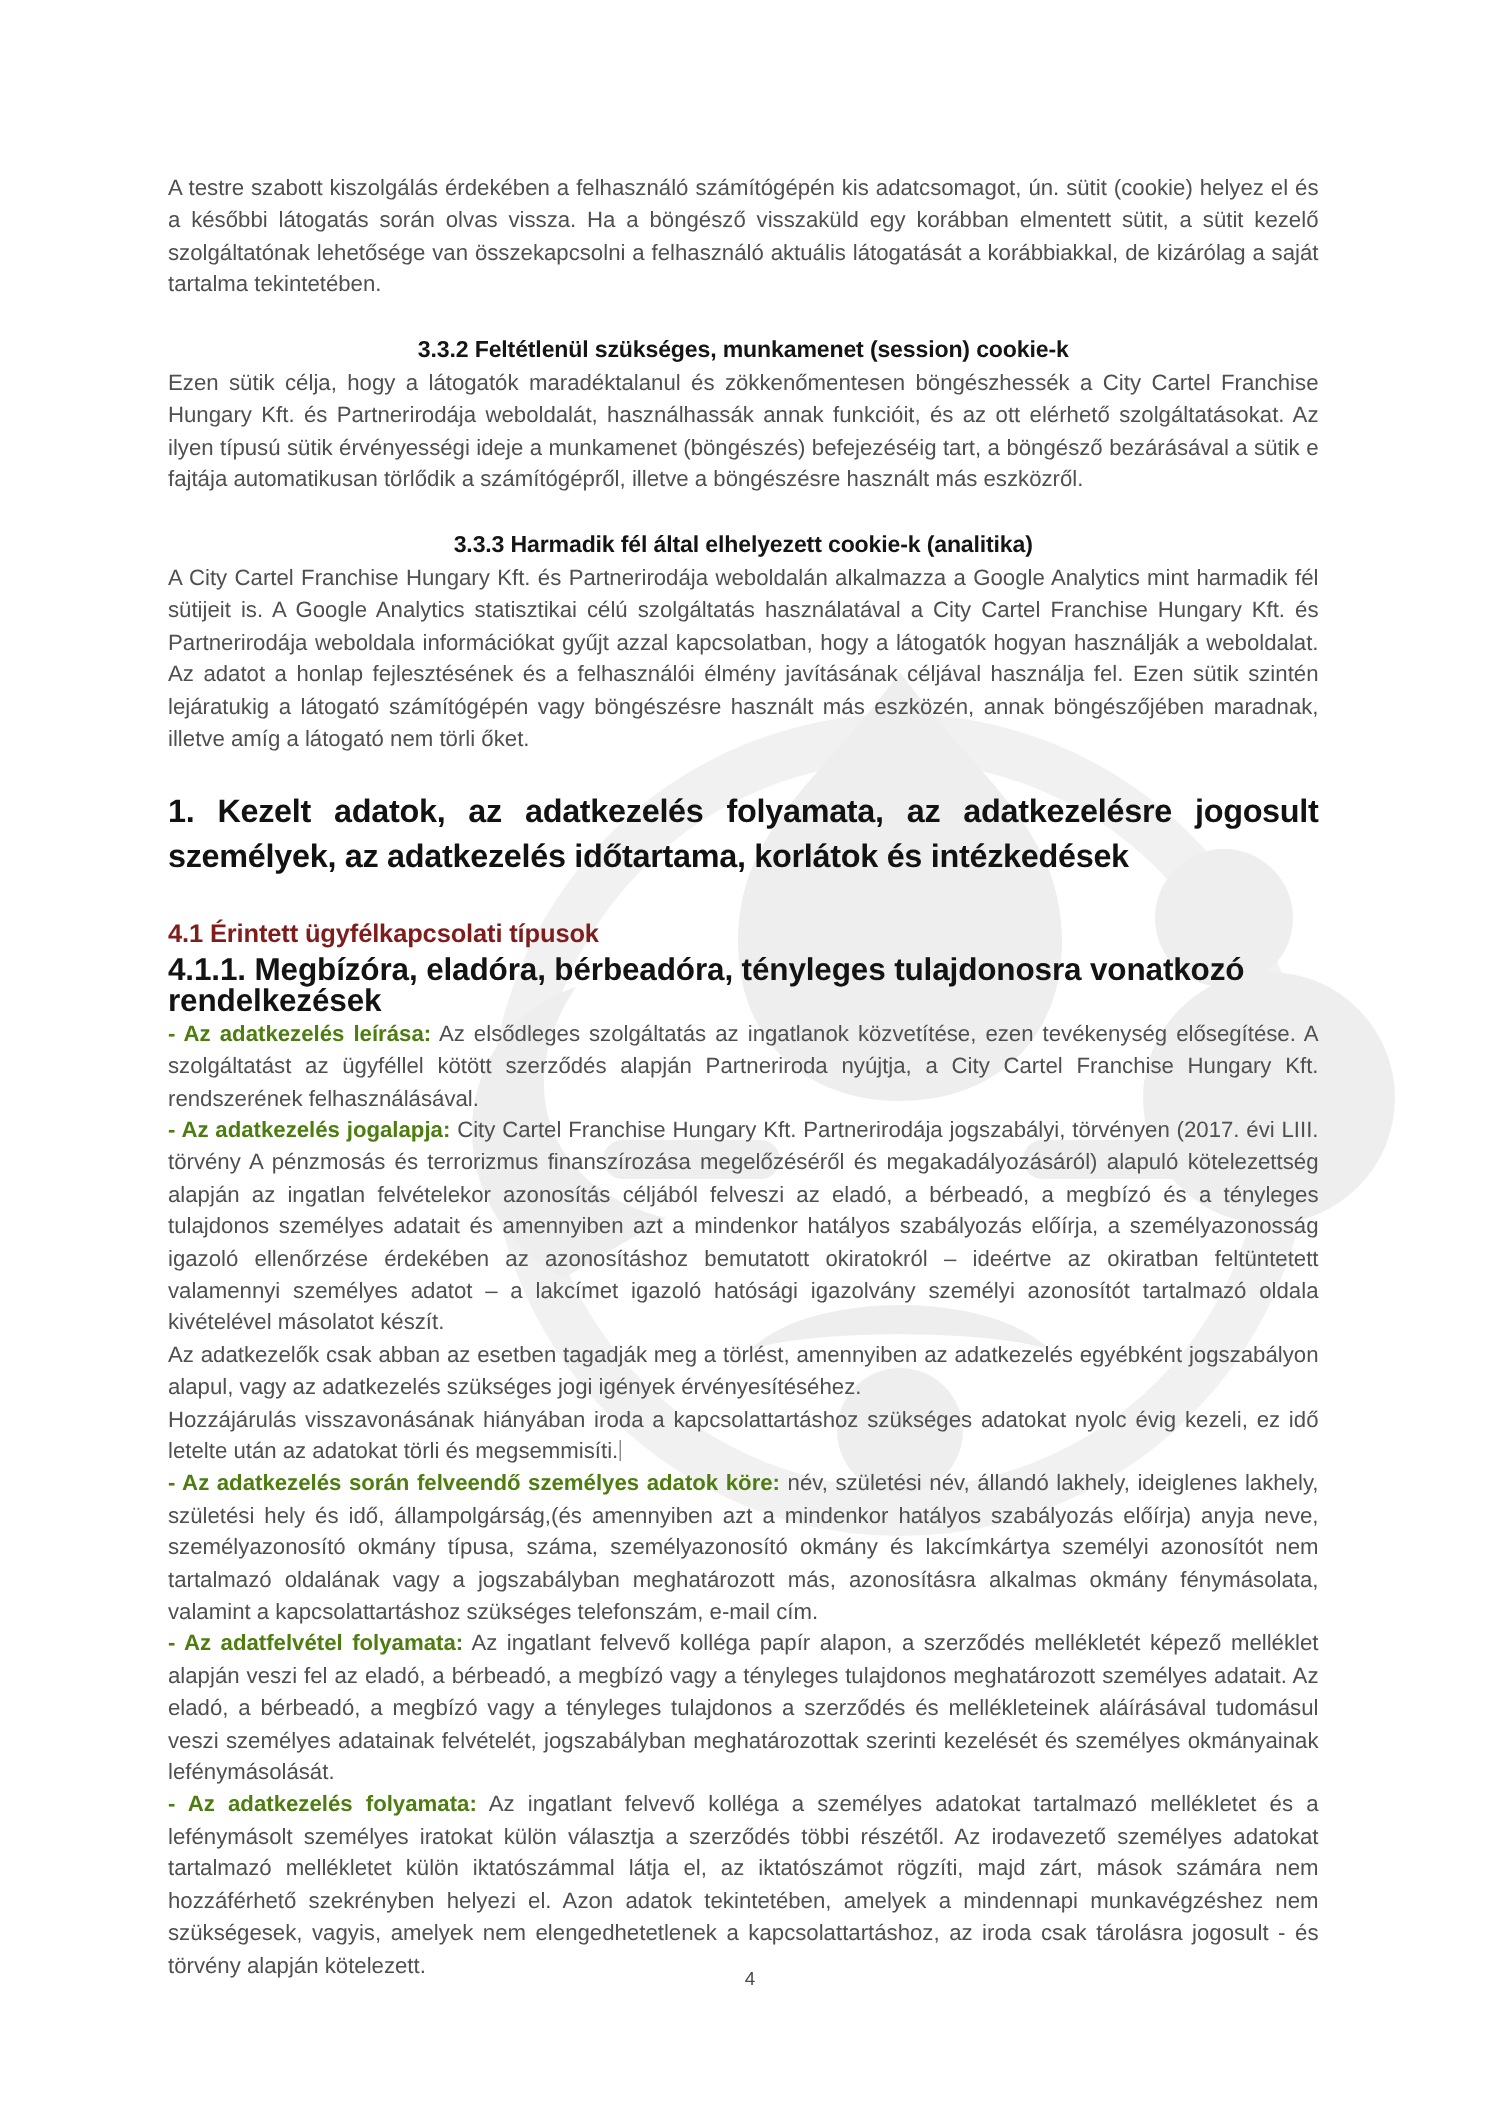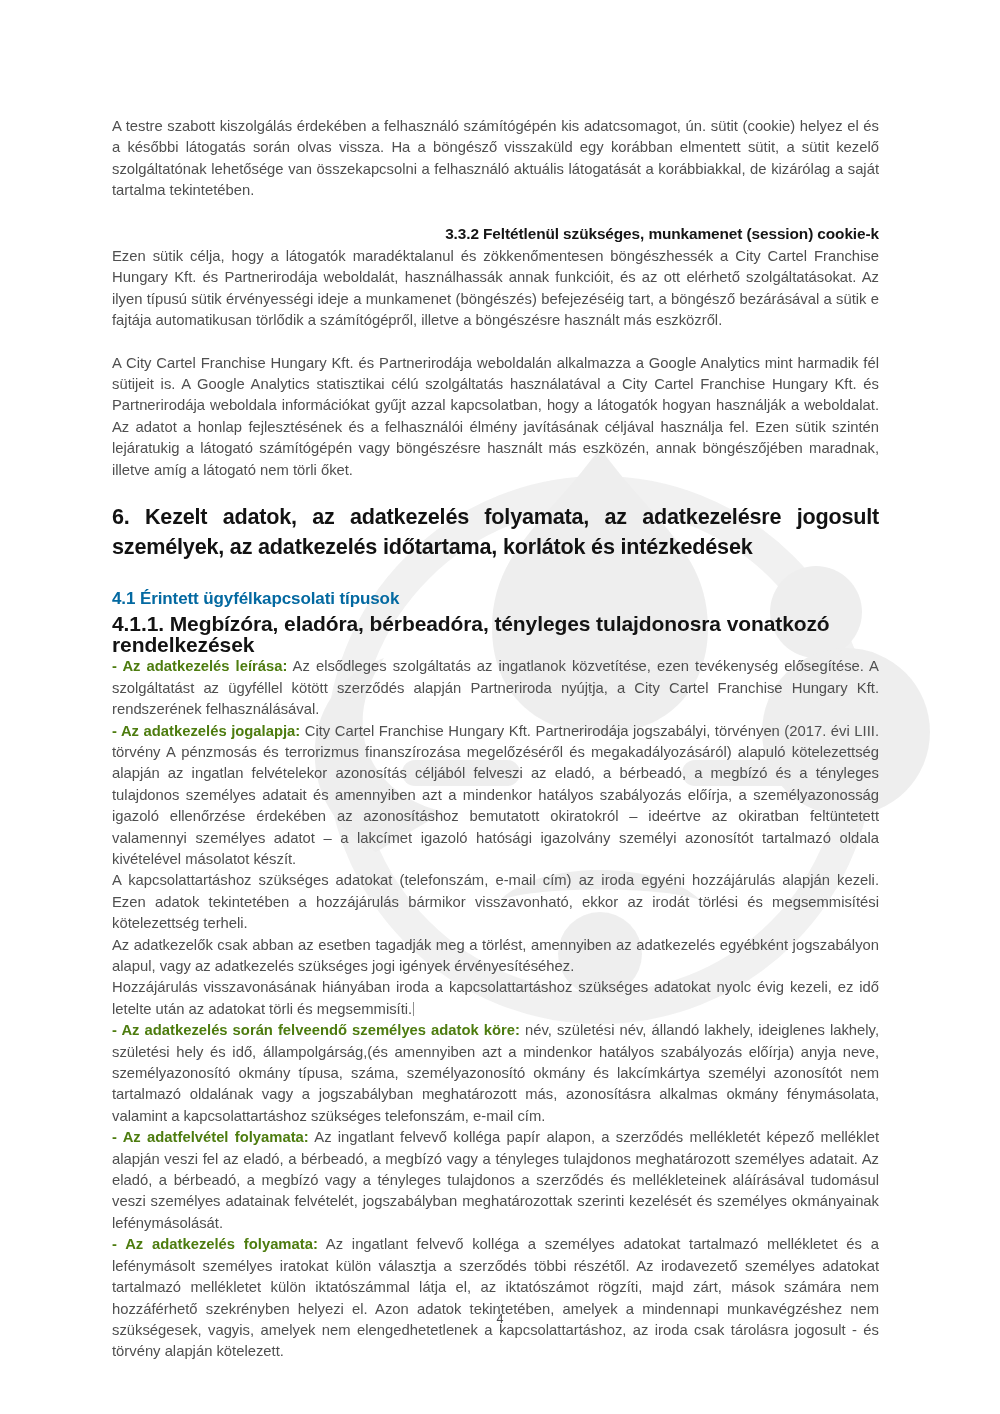--- a/index.html
+++ b/index.html
@@ -32,36 +32,36 @@
     text-align:justify;
   }
   .para{margin:0;}
   .intro{margin:0 0 21px 0;}
   .section{margin:0 0 21px 0;}
   .sec-title{
     font-size:15.4px;
     font-weight:800;
     color:#151515;
     margin:0 0 2px 0;
-    text-align:right;
+    text-align:center;
     letter-spacing:-0.1px;
   }
   .chapter-title{
     font-size:21.6px;
     line-height:30px;
     font-weight:800;
     color:#121212;
     margin:6px 0 26px 0;
     text-align:justify;
     letter-spacing:-0.2px;
   }
   .sub1{
     font-size:17px;
     font-weight:800;
-    color:#0369a1;
+    color:#7f1d1d;
     margin:0 0 3px 0;
     text-align:left;
     letter-spacing:-0.1px;
   }
   .sub2{
     font-size:21px;
     font-weight:800;
     color:#131313;
     margin:0 0 1px 0;
     text-align:left;
@@ -108,33 +108,33 @@
   <div class="content">
 
     <p class="para intro">A testre szabott kiszolgálás érdekében a felhasználó számítógépén kis adatcsomagot, ún. sütit (cookie) helyez el és a későbbi látogatás során olvas vissza. Ha a böngésző visszaküld egy korábban elmentett sütit, a sütit kezelő szolgáltatónak lehetősége van összekapcsolni a felhasználó aktuális látogatását a korábbiakkal, de kizárólag a saját tartalma tekintetében.</p>
 
     <div class="section">
       <div class="sec-title">3.3.2 Feltétlenül szükséges, munkamenet (session) cookie-k</div>
       <p class="para">Ezen sütik célja, hogy a látogatók maradéktalanul és zökkenőmentesen böngészhessék a City Cartel Franchise Hungary Kft. és Partnerirodája weboldalát, használhassák annak funkcióit, és az ott elérhető szolgáltatásokat. Az ilyen típusú sütik érvényességi ideje a munkamenet (böngészés) befejezéséig tart, a böngésző bezárásával a sütik e fajtája automatikusan törlődik a számítógépről, illetve a böngészésre használt más eszközről.</p>
     </div>
 
     <div class="section">
+      <div class="sec-title">3.3.3 Harmadik fél által elhelyezett cookie-k (analitika)</div>
       <p class="para">A City Cartel Franchise Hungary Kft. és Partnerirodája weboldalán alkalmazza a Google Analytics mint harmadik fél sütijeit is. A  Google Analytics statisztikai célú szolgáltatás használatával a City Cartel Franchise Hungary Kft. és Partnerirodája weboldala információkat gyűjt azzal kapcsolatban, hogy a látogatók hogyan használják a weboldalat. Az adatot a honlap fejlesztésének és a felhasználói élmény javításának céljával használja fel.  Ezen sütik szintén lejáratukig a látogató számítógépén vagy böngészésre használt más eszközén, annak böngészőjében maradnak, illetve amíg a látogató nem törli őket.</p>
     </div>
 
-    <div class="chapter-title">6. Kezelt adatok, az adatkezelés folyamata, az adatkezelésre jogosult személyek, az adatkezelés időtartama, korlátok és intézkedések</div>
+    <div class="chapter-title">1. Kezelt adatok, az adatkezelés folyamata, az adatkezelésre jogosult személyek, az adatkezelés időtartama, korlátok és intézkedések</div>
 
     <div class="sub1">4.1 Érintett ügyfélkapcsolati típusok</div>
     <div class="sub2">4.1.1.  Megbízóra, eladóra, bérbeadóra, tényleges tulajdonosra vonatkozó rendelkezések</div>
 
     <p class="para"><span class="lead">- Az adatkezelés leírása:</span><span> Az elsődleges szolgáltatás az ingatlanok közvetítése, ezen tevékenység elősegítése. A szolgáltatást az ügyféllel kötött szerződés alapján Partneriroda nyújtja, a City Cartel Franchise Hungary Kft. rendszerének felhasználásával.</span></p>
 
     <p class="para"><span class="lead">- Az adatkezelés jogalapja:</span><span> City Cartel Franchise Hungary Kft. Partnerirodája jogszabályi, törvényen (2017. évi LIII. törvény A pénzmosás és terrorizmus finanszírozása megelőzéséről és megakadályozásáról) alapuló kötelezettség alapján az ingatlan felvételekor azonosítás céljából felveszi az eladó, a bérbeadó, a megbízó és a tényleges tulajdonos személyes adatait és amennyiben azt a mindenkor hatályos szabályozás előírja, a személyazonosság igazoló ellenőrzése érdekében az azonosításhoz bemutatott okiratokról – ideértve az okiratban feltüntetett valamennyi személyes adatot – a lakcímet igazoló hatósági igazolvány személyi azonosítót tartalmazó oldala kivételével másolatot készít.</span></p>
 
-    <p class="para"><span>A kapcsolattartáshoz szükséges adatokat (telefonszám, e-mail cím) az iroda egyéni hozzájárulás alapján kezeli. Ezen adatok tekintetében a hozzájárulás bármikor visszavonható, ekkor az irodát törlési és megsemmisítési kötelezettség terheli.</span></p>
 
     <p class="para"><span>Az adatkezelők csak abban az esetben tagadják meg a törlést, amennyiben az adatkezelés egyébként jogszabályon alapul, vagy az adatkezelés szükséges jogi igények érvényesítéséhez.</span></p>
 
     <p class="para"><span>Hozzájárulás visszavonásának hiányában iroda a kapcsolattartáshoz szükséges adatokat nyolc évig kezeli, ez idő letelte után az adatokat törli és megsemmisíti.</span><span class="caret"></span></p>
 
     <p class="para"><span class="lead">- Az adatkezelés során felveendő személyes adatok köre:</span><span> név, születési név, állandó lakhely, ideiglenes lakhely, születési hely és idő, állampolgárság,(és amennyiben azt a mindenkor hatályos szabályozás előírja) anyja neve, személyazonosító okmány típusa, száma, személyazonosító okmány és lakcímkártya személyi azonosítót nem tartalmazó oldalának vagy a jogszabályban meghatározott más, azonosításra alkalmas okmány fénymásolata, valamint a kapcsolattartáshoz szükséges telefonszám, e-mail cím.</span></p>
 
     <p class="para"><span class="lead">- Az adatfelvétel folyamata:</span><span>  Az ingatlant felvevő kolléga papír alapon, a szerződés mellékletét képező melléklet alapján veszi fel az eladó, a bérbeadó, a megbízó vagy a tényleges tulajdonos meghatározott személyes adatait. Az eladó, a bérbeadó, a megbízó vagy a tényleges tulajdonos a szerződés és mellékleteinek aláírásával tudomásul veszi személyes adatainak felvételét, jogszabályban meghatározottak szerinti kezelését és személyes okmányainak lefénymásolását.</span></p>
 
     <p class="para"><span class="lead">- Az adatkezelés folyamata:</span><span> Az ingatlant felvevő kolléga a személyes adatokat tartalmazó mellékletet és a lefénymásolt személyes iratokat külön választja a szerződés többi részétől. Az irodavezető személyes adatokat tartalmazó mellékletet külön iktatószámmal látja el, az iktatószámot rögzíti, majd zárt, mások számára nem hozzáférhető szekrényben helyezi el.  Azon adatok tekintetében, amelyek a mindennapi munkavégzéshez nem szükségesek, vagyis, amelyek nem elengedhetetlenek a kapcsolattartáshoz, az iroda csak tárolásra jogosult - és törvény alapján kötelezett.</span></p>

